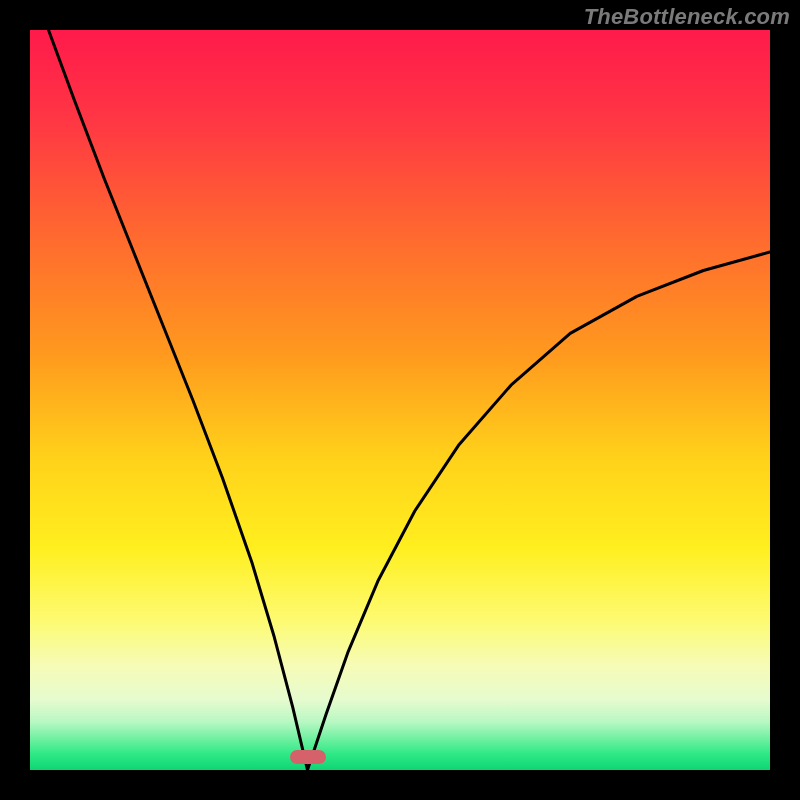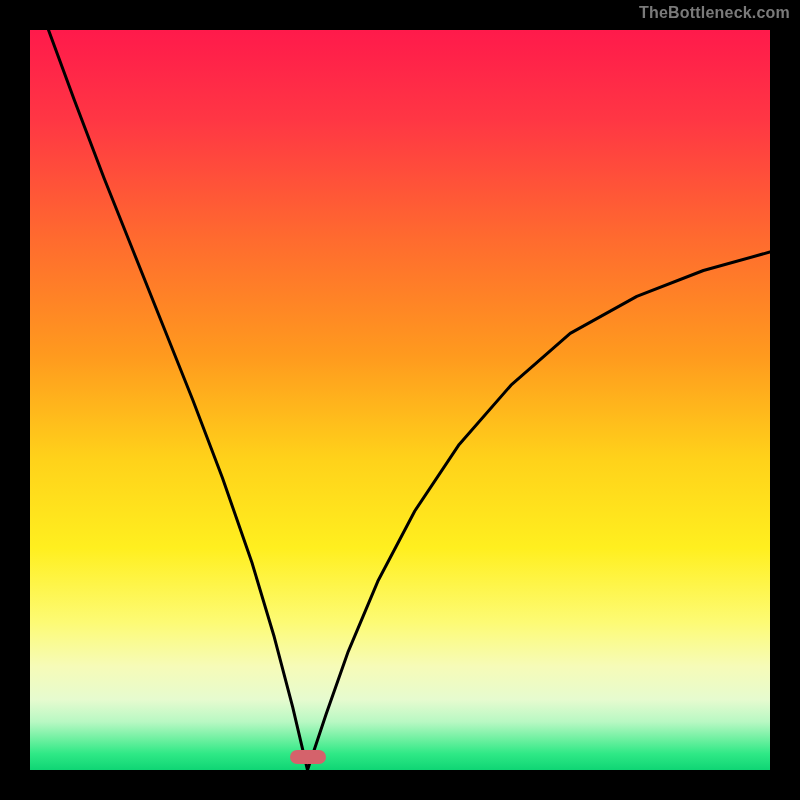--- a/index.html
+++ b/index.html
@@ -24,24 +24,25 @@
     top: 30px;
     width: 740px;
     height: 740px;
     overflow: hidden;
   }
   .watermark {
     position: absolute;
     top: 4px;
     right: 10px;
     font-family: Arial, Helvetica, sans-serif;
-    font-size: 16px;
+    font-size: 22px;
     font-weight: 600;
     color: #7a7a7a;
     letter-spacing: 0.2px;
+    font-style: italic;
   }
   .marker {
     position: absolute;
     width: 36px;
     height: 14px;
     border-radius: 7px;
     transform: translate(-50%, -50%);
     z-index: 5;
   }
   svg.curve {

